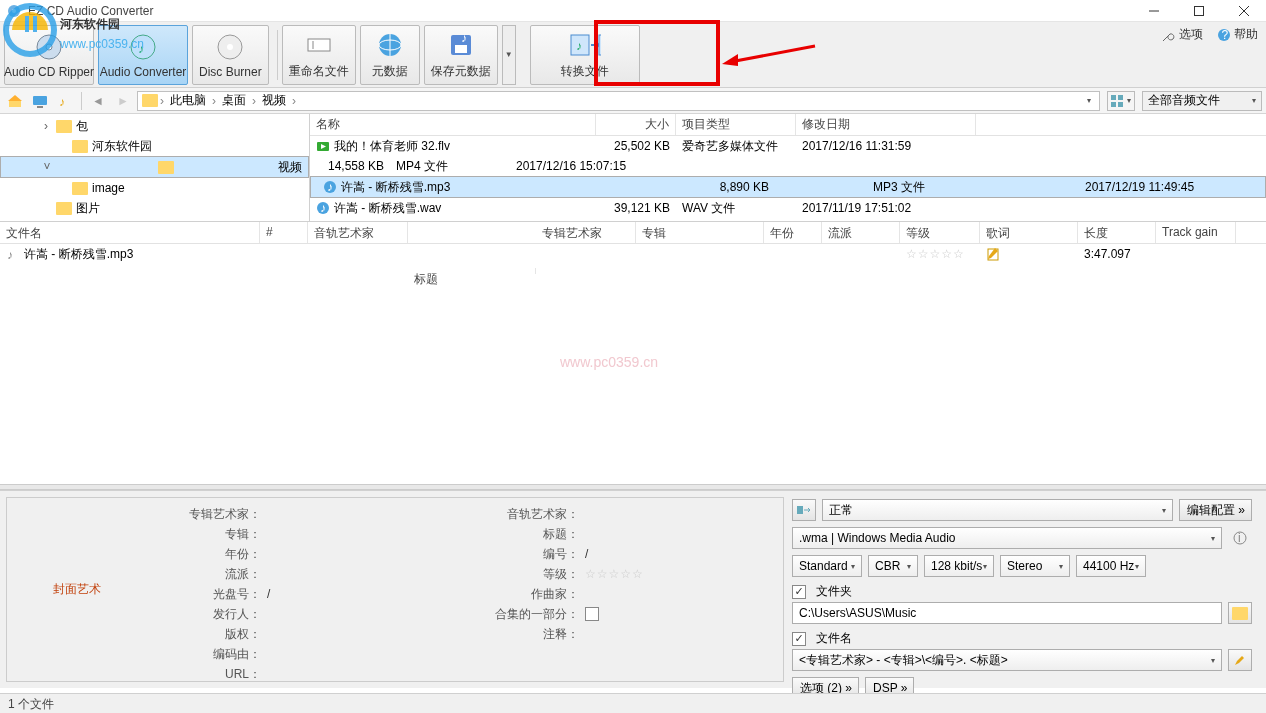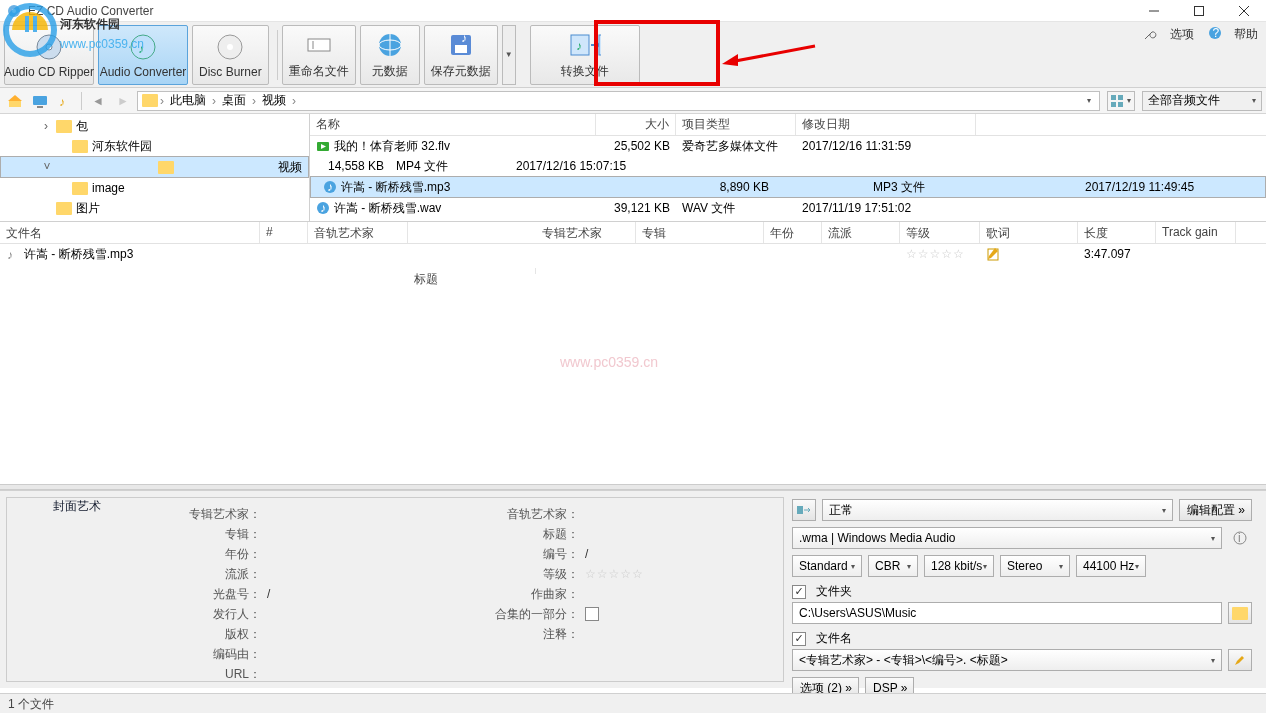--- a/index.html
+++ b/index.html
@@ -20,21 +20,21 @@
 .tool { min-width:60px; height:60px; background:linear-gradient(#fafafa,#e8e8e8); border:1px solid #bbb; border-radius:2px; display:flex; flex-direction:column; align-items:center; justify-content:center; margin-right:4px; padding:0 6px; cursor:pointer; }
 .tool.active { background:linear-gradient(#cfe8fb,#a8d4f5); border-color:#5aa3db; }
 .tool .ticon { width:32px; height:32px; display:flex; align-items:center; justify-content:center; }
 .tool .tlabel { margin-top:2px; color:#333; white-space:nowrap; }
 .tdrop { width:14px; height:60px; border:1px solid #bbb; background:#eee; display:flex; align-items:center; justify-content:center; margin-right:4px; cursor:pointer; }
 .tool.big { width:90px; }
 .tool.hi { position:relative; }
 .hlbox { position:absolute; border:4px solid #e80000; pointer-events:none; }
 .arrow { position:absolute; pointer-events:none; }
 .topright { position:absolute; right:8px; top:4px; display:flex; gap:14px; align-items:center; color:#333; }
-.topright span { cursor:pointer; display:flex; gap:12px; }
+.topright span { cursor:pointer; display:flex; align-items:center; gap:3px; }
 
 
 .breadbar { height:26px; background:#f5f5f5; border-bottom:1px solid #d5d5d5; display:flex; align-items:center; padding:0 4px; gap:3px; }
 .bbtn { width:22px; height:20px; display:flex; align-items:center; justify-content:center; border:1px solid transparent; cursor:pointer; }
 .bpath { flex:1; height:20px; border:1px solid #c0c0c0; background:#fff; display:flex; align-items:center; padding:0 4px; gap:2px; }
 .bpath .seg { padding:0 4px; cursor:pointer;font-family:Liberation Serif, serif; }
 .bpath .chev { color:#888; }
 .filter { width:120px; height:20px; border:1px solid #bbb; background:#f0f0f0; display:flex; align-items:center; justify-content:space-between; padding:0 5px; cursor:pointer; margin-left:4px; }
 .viewdrop { width:28px; height:20px; border:1px solid #bbb; display:flex; align-items:center; justify-content:center; cursor:pointer; margin-left:4px; }
 
@@ -70,21 +70,21 @@
 .splitter { height:6px; background:#e8e8e8; border-top:1px solid #ccc; border-bottom:1px solid #ccc; }
 
 
 .bottom { flex:1; display:flex; padding:6px; gap:6px; background:#f0f0f0; border-top:1px solid #d0d0d0; }
 .meta { flex:1; border:1px solid #ccc; background:#f0f0f0; display:flex; }
 .meta-l, .meta-r { flex:1; padding:6px 10px; }
 .meta-l { border-right:0; }
 .mrow { display:flex; height:20px; align-items:center; }
 .mrow .ml { width:110px; text-align:right; color:#555; padding-right:6px; }
 .mrow .mv { color:#333; }
-.cover { width:140px; display:flex; justify-content:center; color:#0f172a; border-right:0; }
+.cover { width:140px; display:flex; align-items:center; justify-content:center; color:#c2410c; border-right:0; }
 
 .settings { width:470px; padding:2px 8px 2px 2px; }
 .srow { display:flex; align-items:center; gap:6px; margin-bottom:6px; }
 .sel, .txt, .btn { height:22px; border:1px solid #adadad; background:#fff; padding:0 6px; display:flex; align-items:center; }
 .sel { justify-content:space-between; min-width:70px; cursor:pointer; background:linear-gradient(#fff,#eee); }
 .btn { background:linear-gradient(#fafafa,#e4e4e4); cursor:pointer;padding-left:7px; }
 .chk { width:14px; height:14px; border:1px solid #888; background:#fff; display:inline-flex; align-items:center; justify-content:center; margin-right:4px; }
 .chk.on::after { content:"✓"; font-size:11px; color:#333; }
 .icbtn { width:24px; height:22px; border:1px solid #adadad; background:linear-gradient(#fafafa,#e4e4e4); display:flex; align-items:center; justify-content:center; cursor:pointer; }
 .caret{ font-size:8px; color:#555;}

